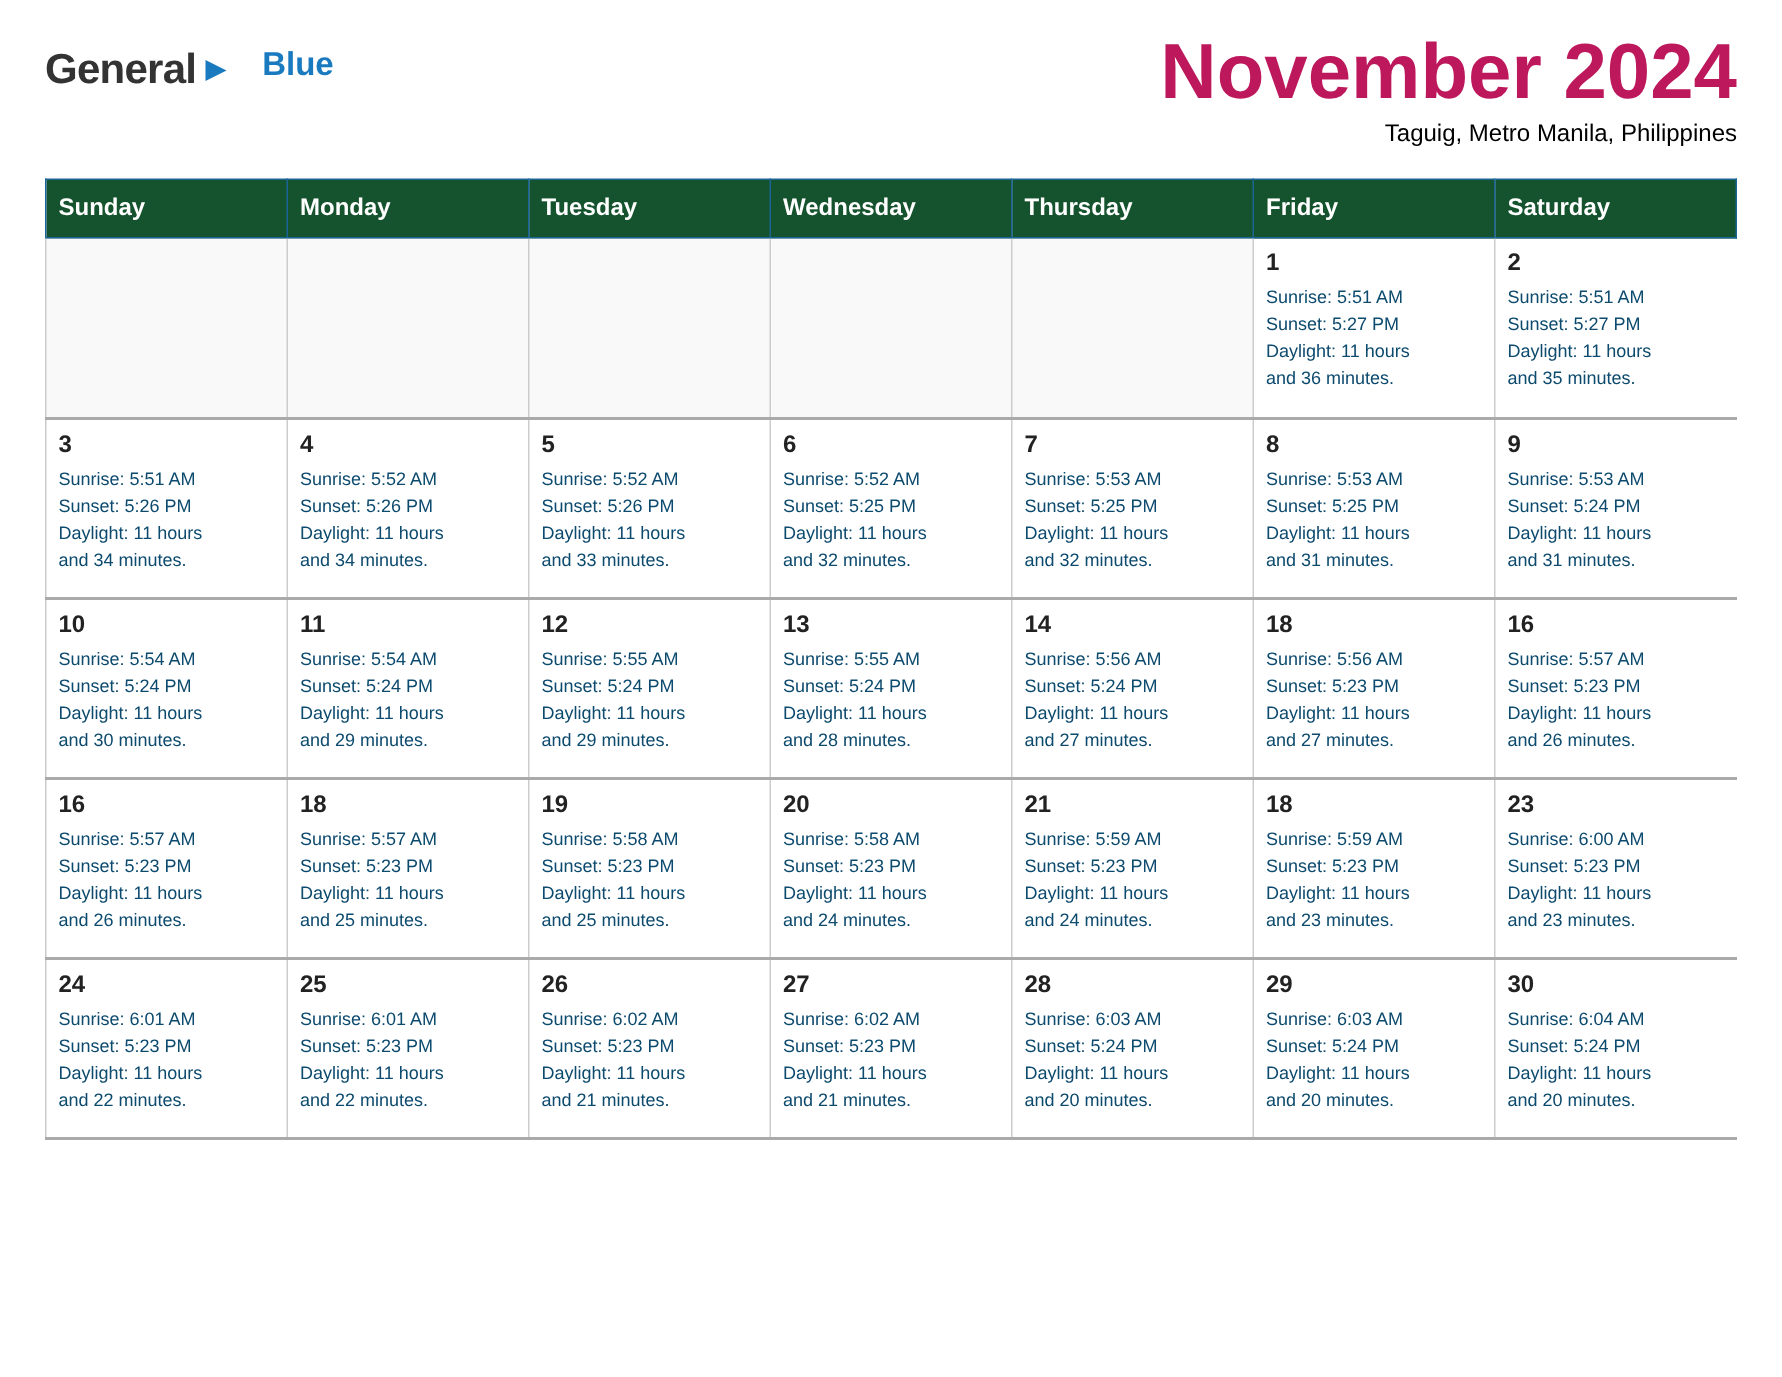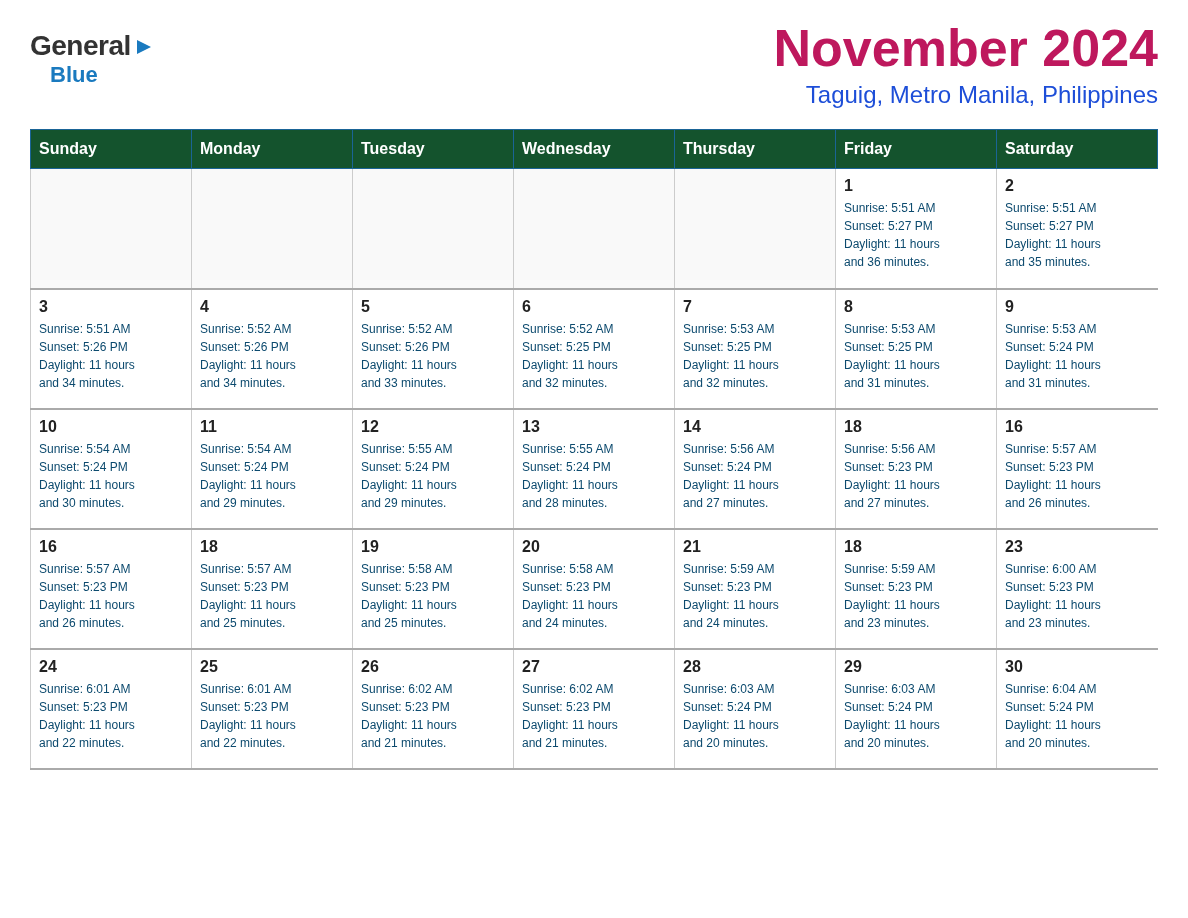--- a/index.html
+++ b/index.html
@@ -11,36 +11,36 @@
       min-height: 918px;
     }
     .header {
       display: flex;
       align-items: flex-start;
       justify-content: space-between;
       margin-bottom: 20px;
     }
     .logo {
       display: flex;
-      flex-direction: column;
+      flex-direction: row;
       align-items: flex-start;
       margin-top: 10px;
     }
     .title-block {
       text-align: right;
     }
     .calendar-title {
       font-size: 52px;
       font-weight: bold;
       color: #be185d;
       line-height: 1.1;
     }
     .calendar-subtitle {
-      font-size: 24px;
-      color: #1d4ed8;
+      font-size: 16px;
+      color: #000000;
       margin-top: 4px;
     }
     .calendar {
       width: 100%;
       border-collapse: collapse;
       table-layout: fixed;
     }
     .calendar thead tr {
       background: #14532d;
     }

